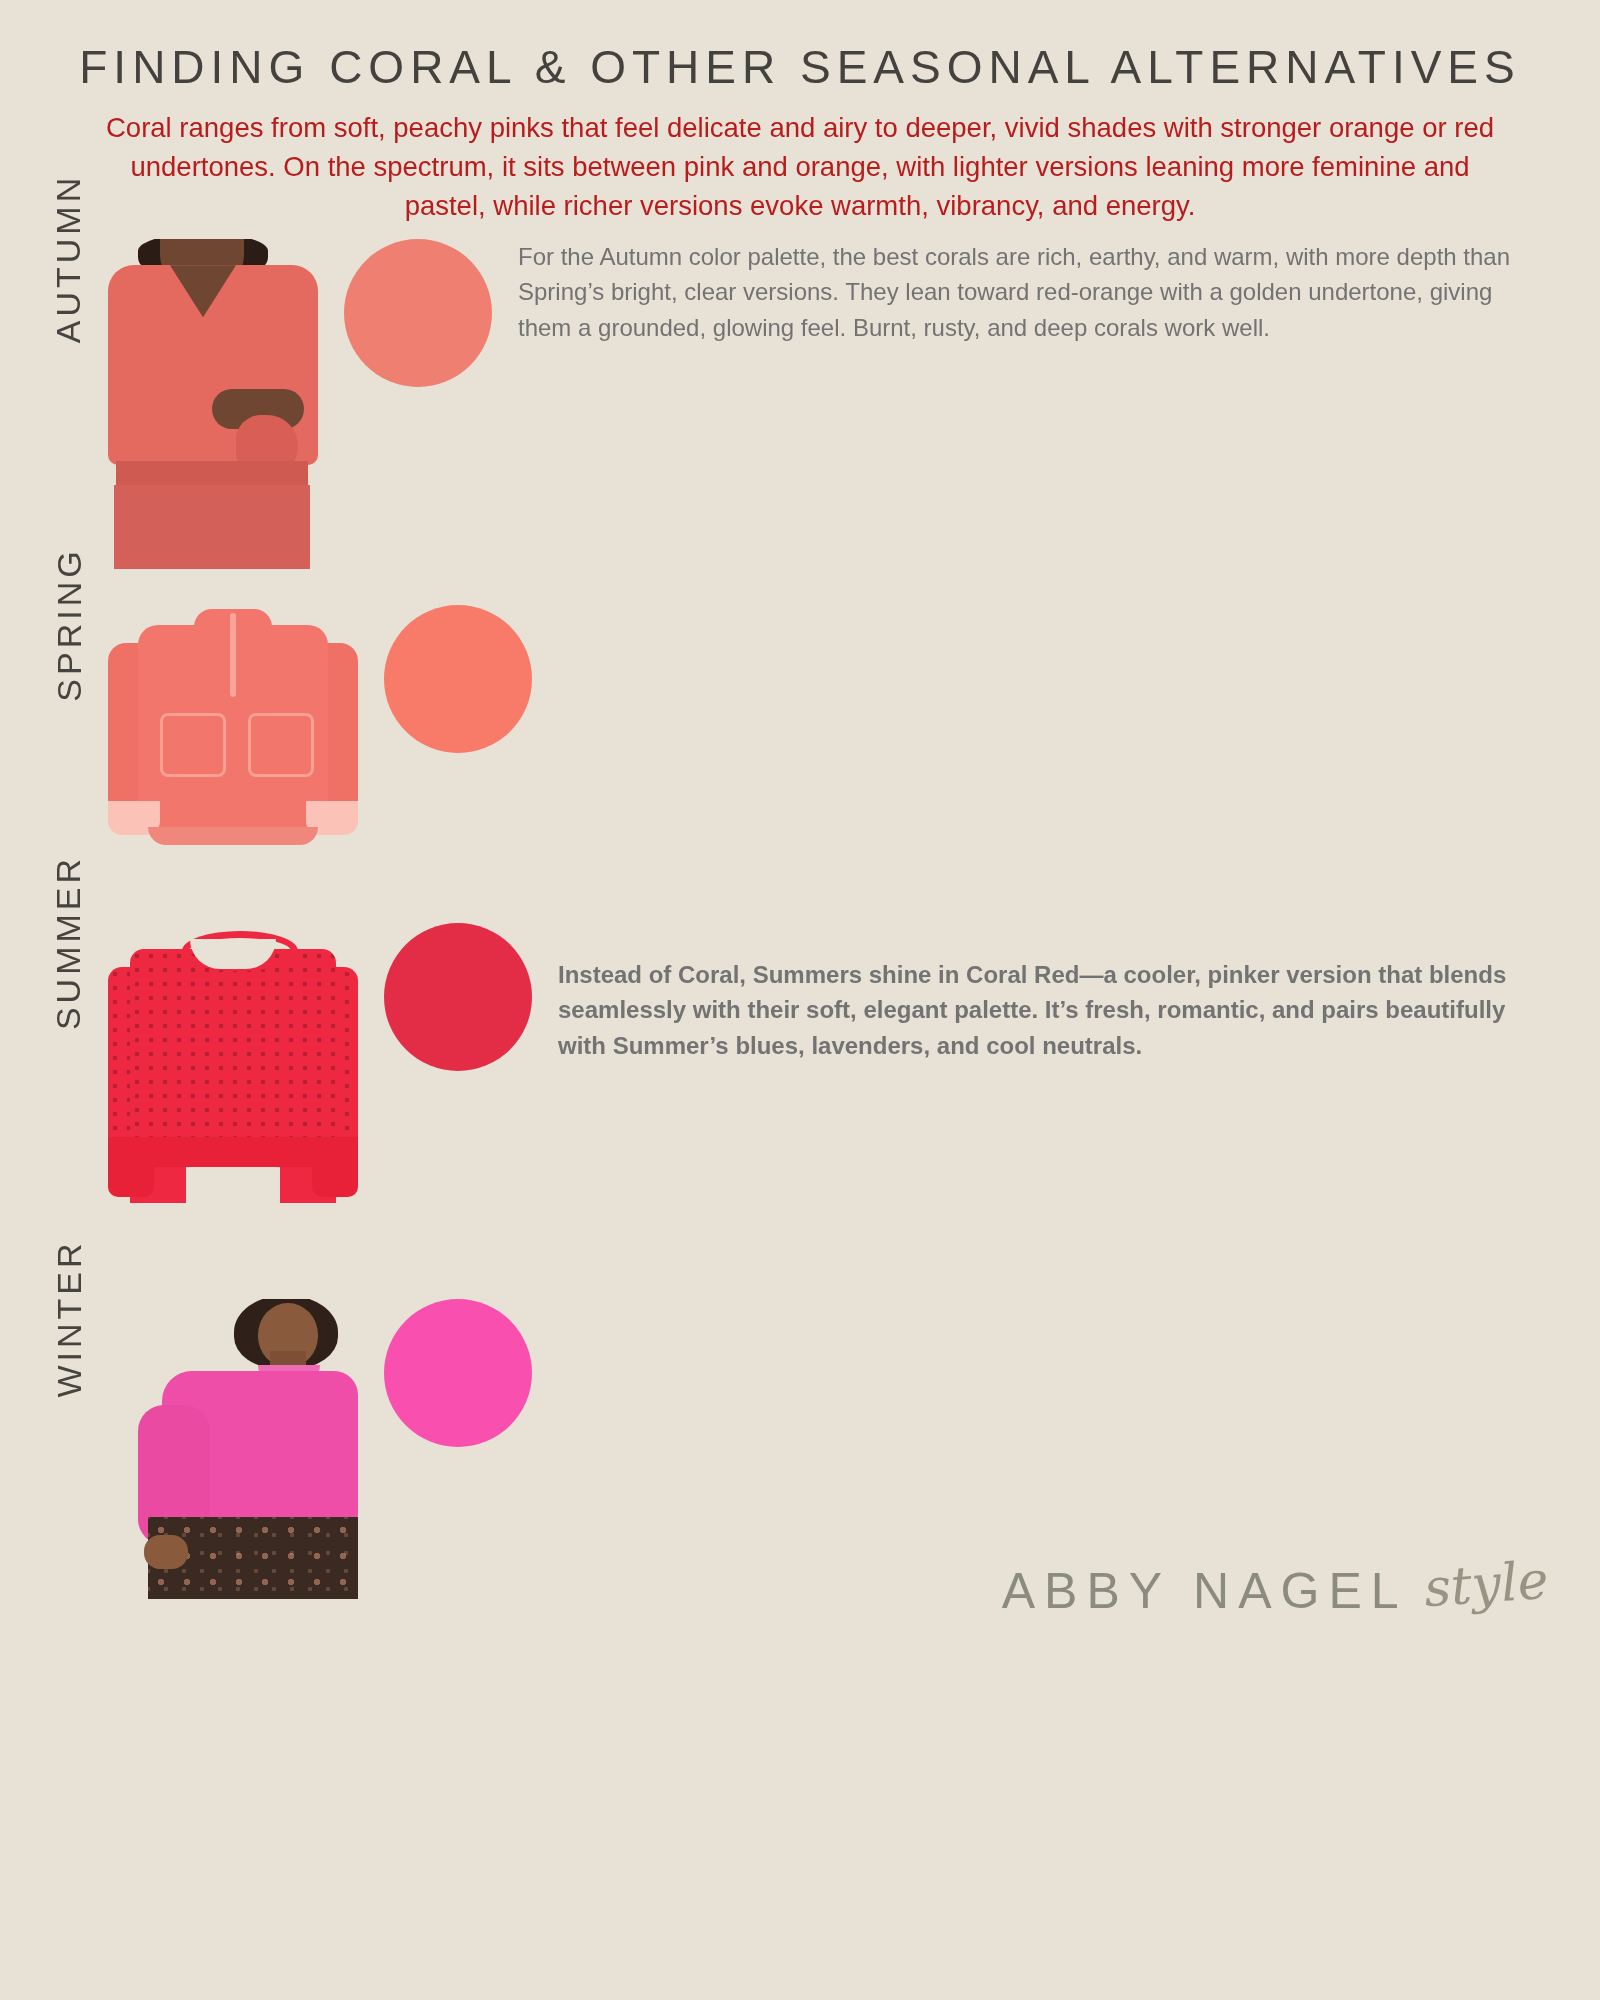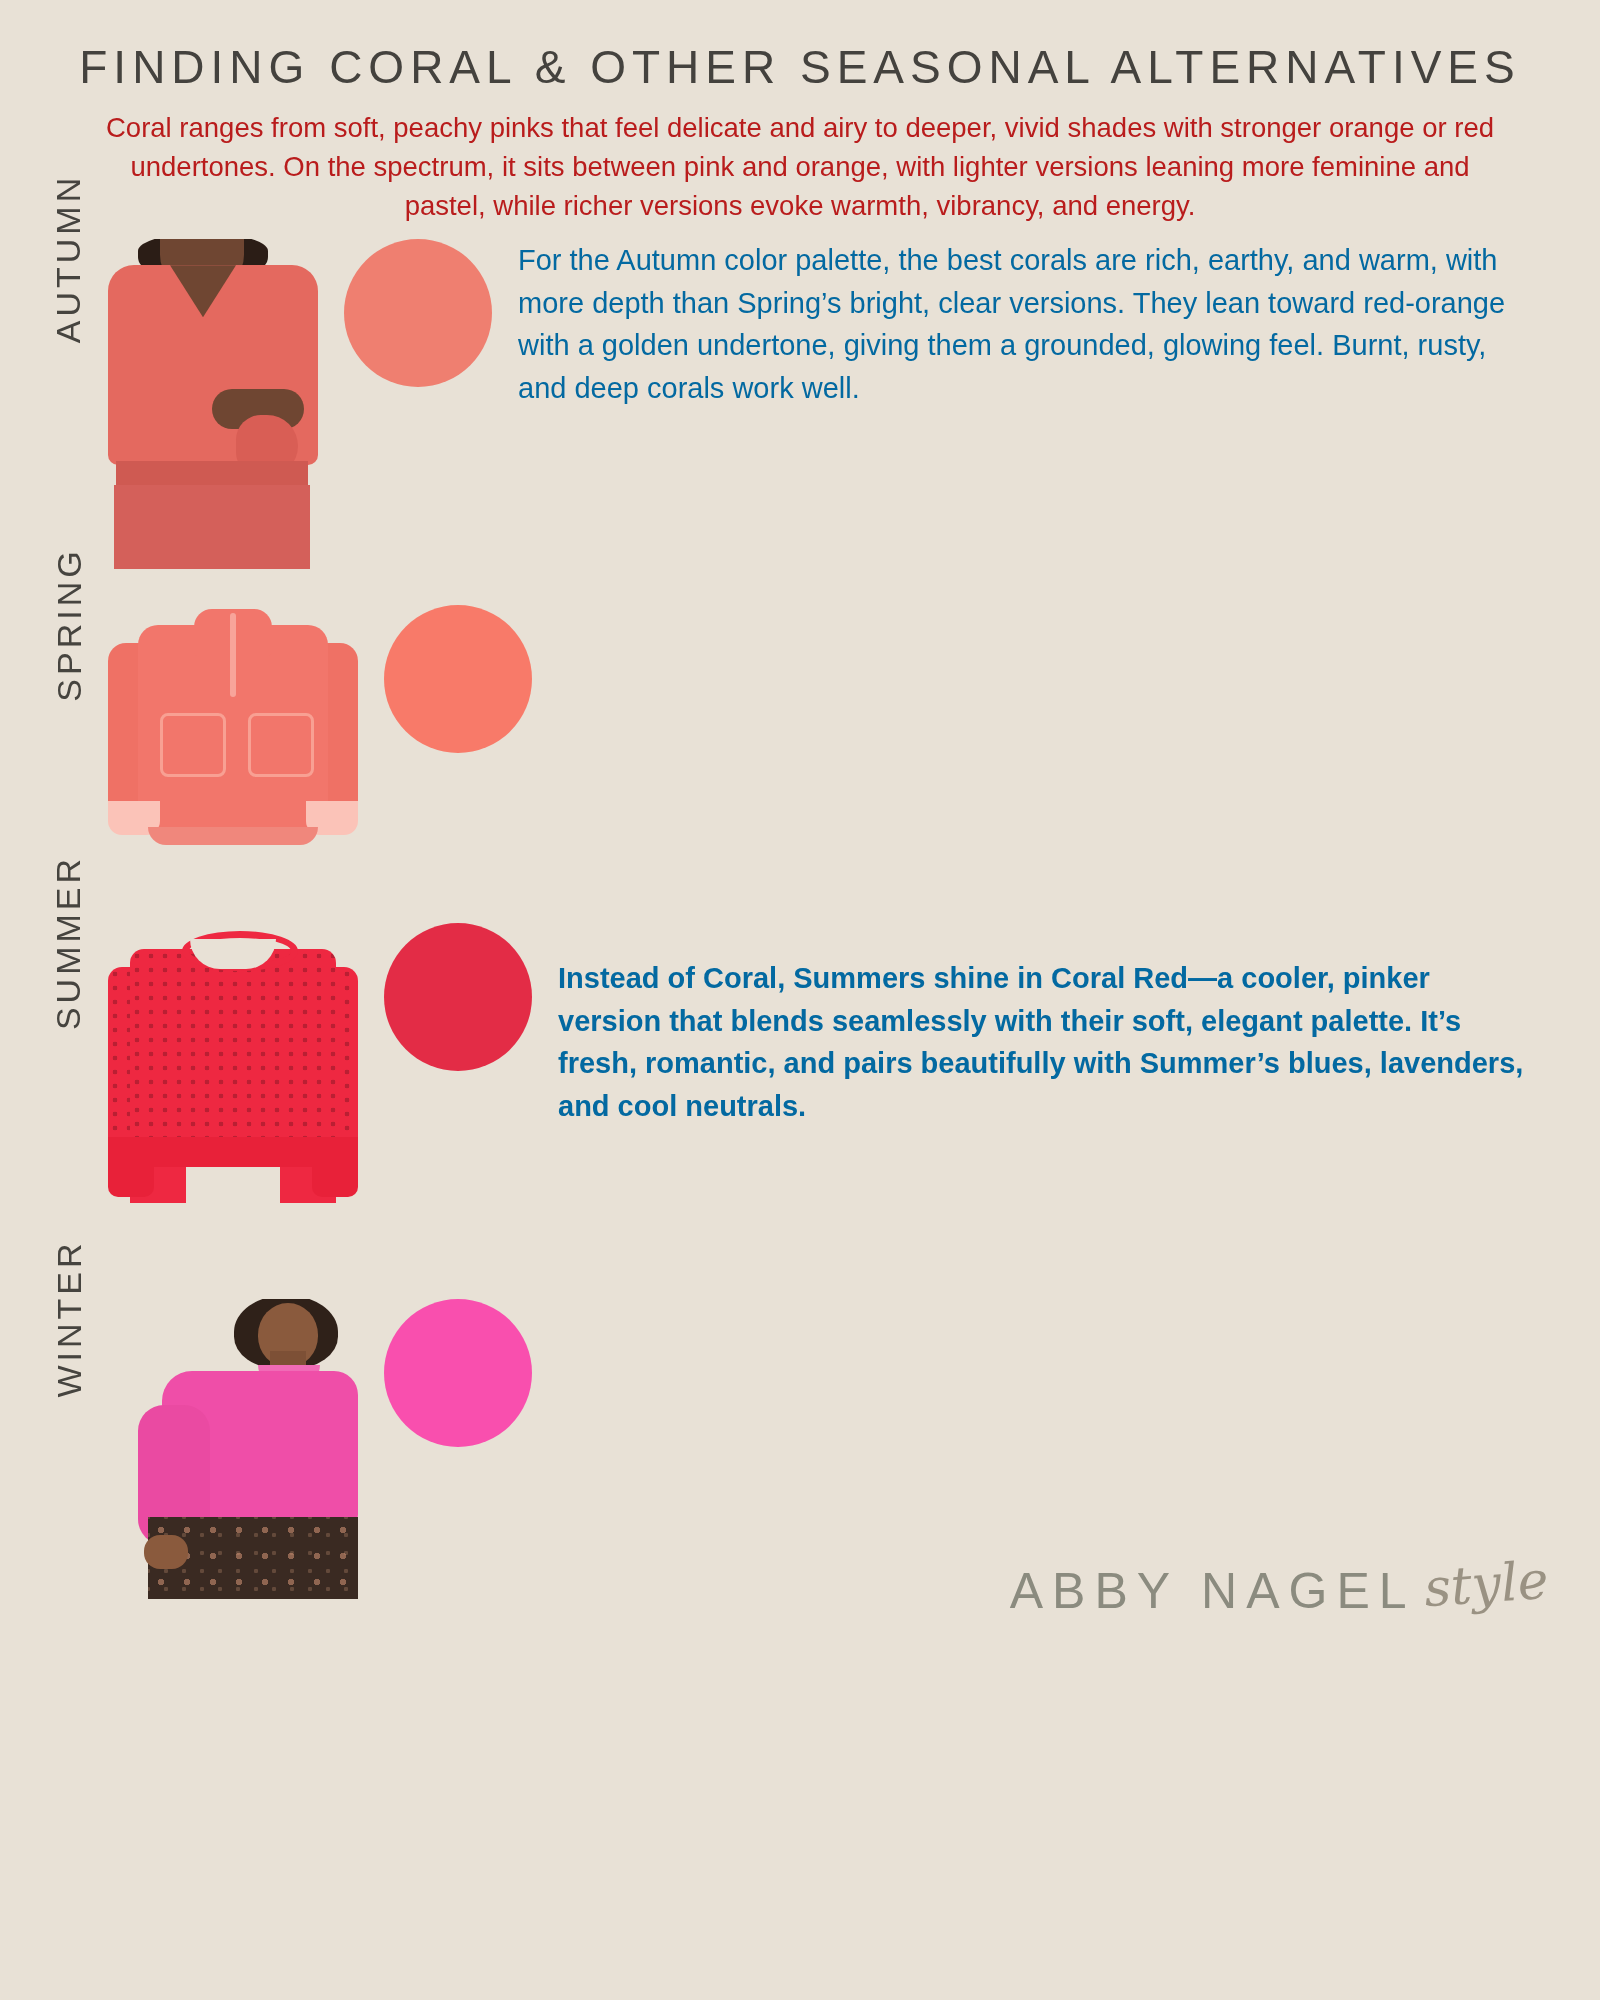--- a/index.html
+++ b/index.html
@@ -73,23 +73,23 @@
     align-items: center;
     justify-content: center;
   }
   .swatch {
     width: 148px;
     height: 148px;
     border-radius: 50%;
   }
   .body-text {
     flex: 1 1 auto;
-    font-size: 29px;
+    font-size: 24px;
     line-height: 1.47;
-    color: #0369a1;
+    color: #737373;
     padding-right: 40px;
   }
 
   
   .ph {
     position: relative;
     background: #e8e1d6;
   }
 
   
@@ -260,21 +260,21 @@
     background: #8a5a3d; border-radius: 16px;
   }
 
   
   .footer {
     position: absolute;
     right: 52px;
     bottom: 40px;
     display: flex;
     align-items: flex-end;
-    gap: 8px;
+    gap: 16px;
   }
   .brand {
     font-size: 50px;
     letter-spacing: 9px;
     color: #8b8b7f;
     font-weight: 400;
   }
   .brand-script {
     font-family: "DejaVu Serif", serif;
     font-style: italic;

